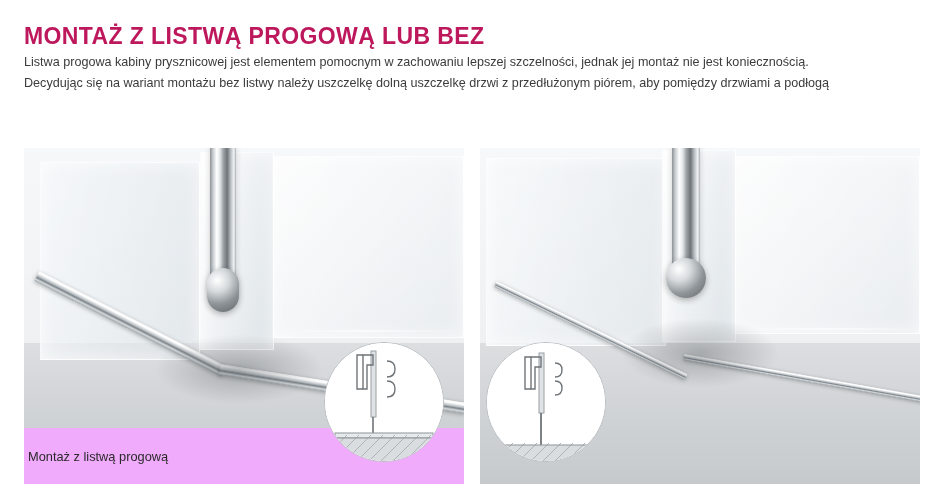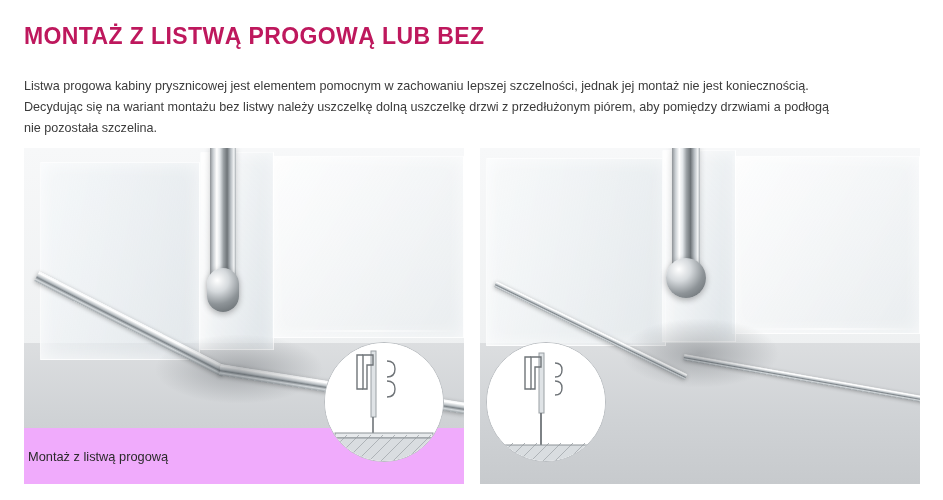--- a/index.html
+++ b/index.html
@@ -28,21 +28,20 @@
     color: #be185d;
   }
   .paragraph {
     position: absolute;
     left: 24px;
     top: 52px;
     width: 900px;
     font-size: 12.6px;
     line-height: 21px;
     color: #3b3b3b;
-    margin-top: 24px;
   }
   .paragraph span { display: block; white-space: nowrap; }
 
   .panels {
     position: absolute;
     left: 24px;
     top: 148px;
     width: 896px;
     height: 336px;
   }
@@ -146,21 +145,20 @@
 </head>
 <body>
 
 <div class="page">
 
   <h1 class="heading">MONTAŻ Z LISTWĄ PROGOWĄ LUB BEZ</h1>
 
   <div class="paragraph">
     <span>Listwa progowa kabiny prysznicowej jest elementem pomocnym w zachowaniu lepszej szczelności, jednak jej montaż nie jest koniecznością.</span>
     <span>Decydując się na wariant montażu bez listwy należy uszczelkę dolną uszczelkę drzwi z przedłużonym piórem, aby pomiędzy drzwiami a podłogą</span>
-    <span>nie pozostała szczelina.</span>
   </div>
 
   <div class="panels">
 
     <div class="panel panel-left">
       <div class="photo">
         <div class="wall"></div>
         <div class="floor"></div>
 
         <div class="glass" style="left:248px; top:8px; width:190px; height:180px;

